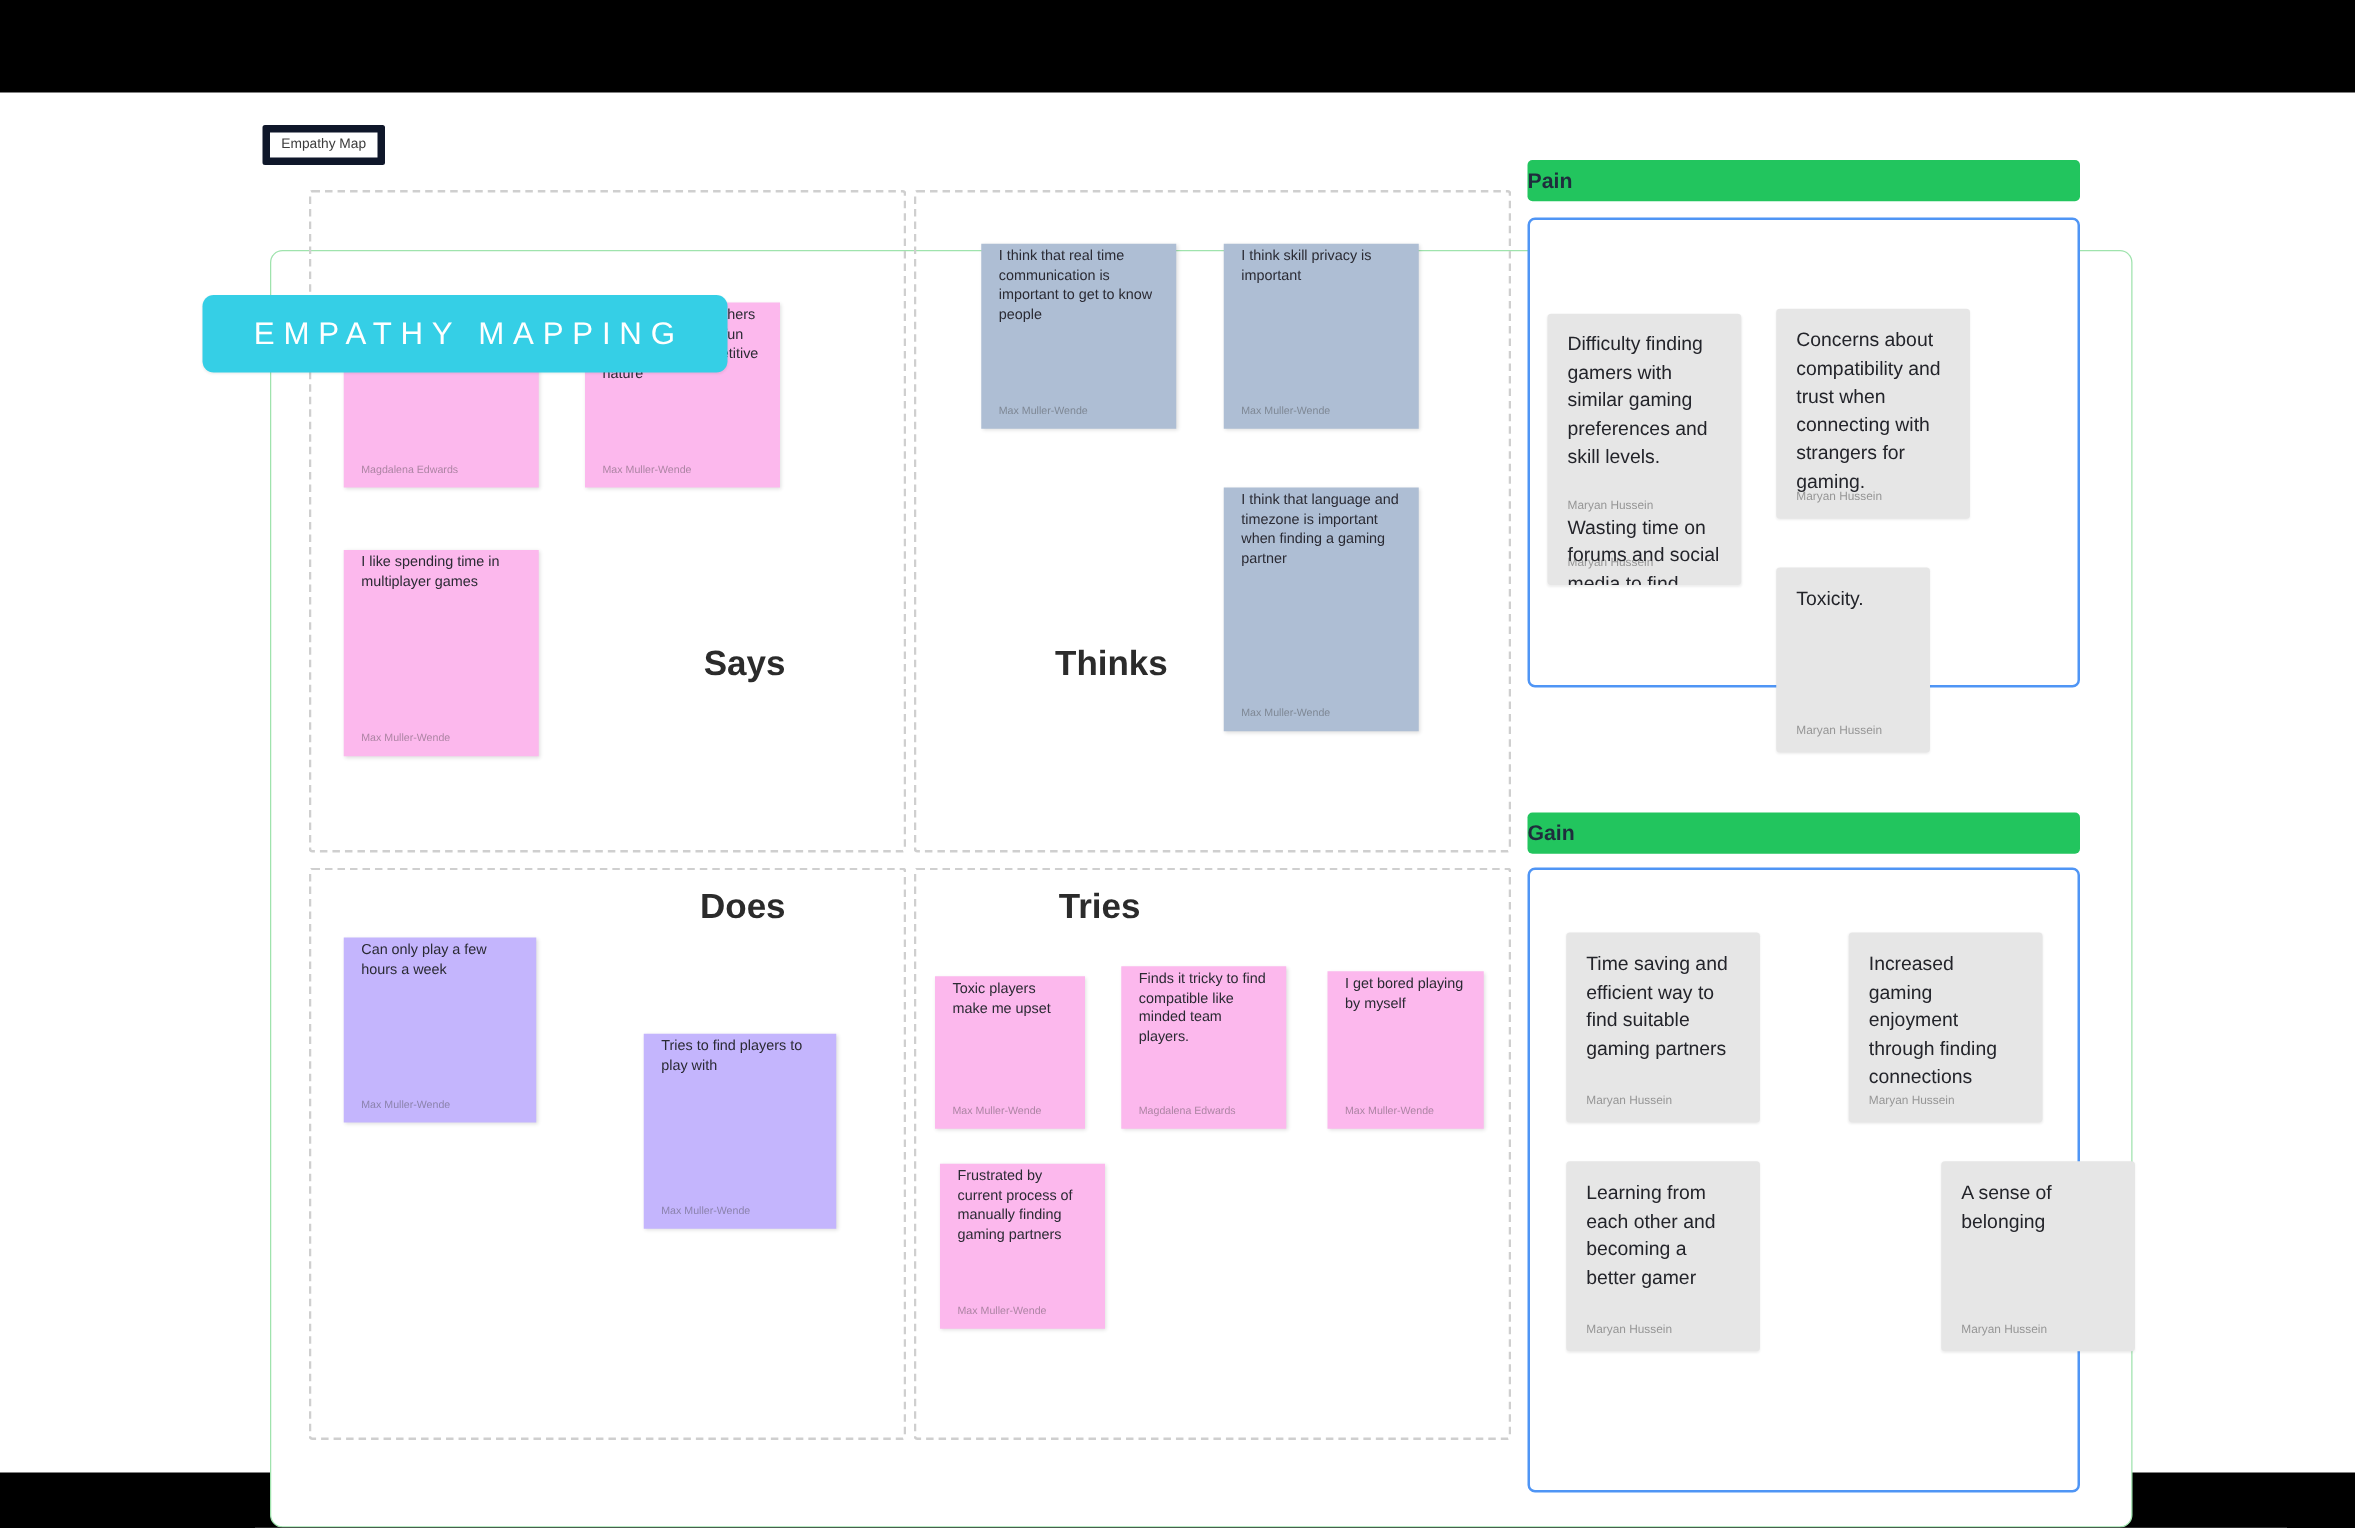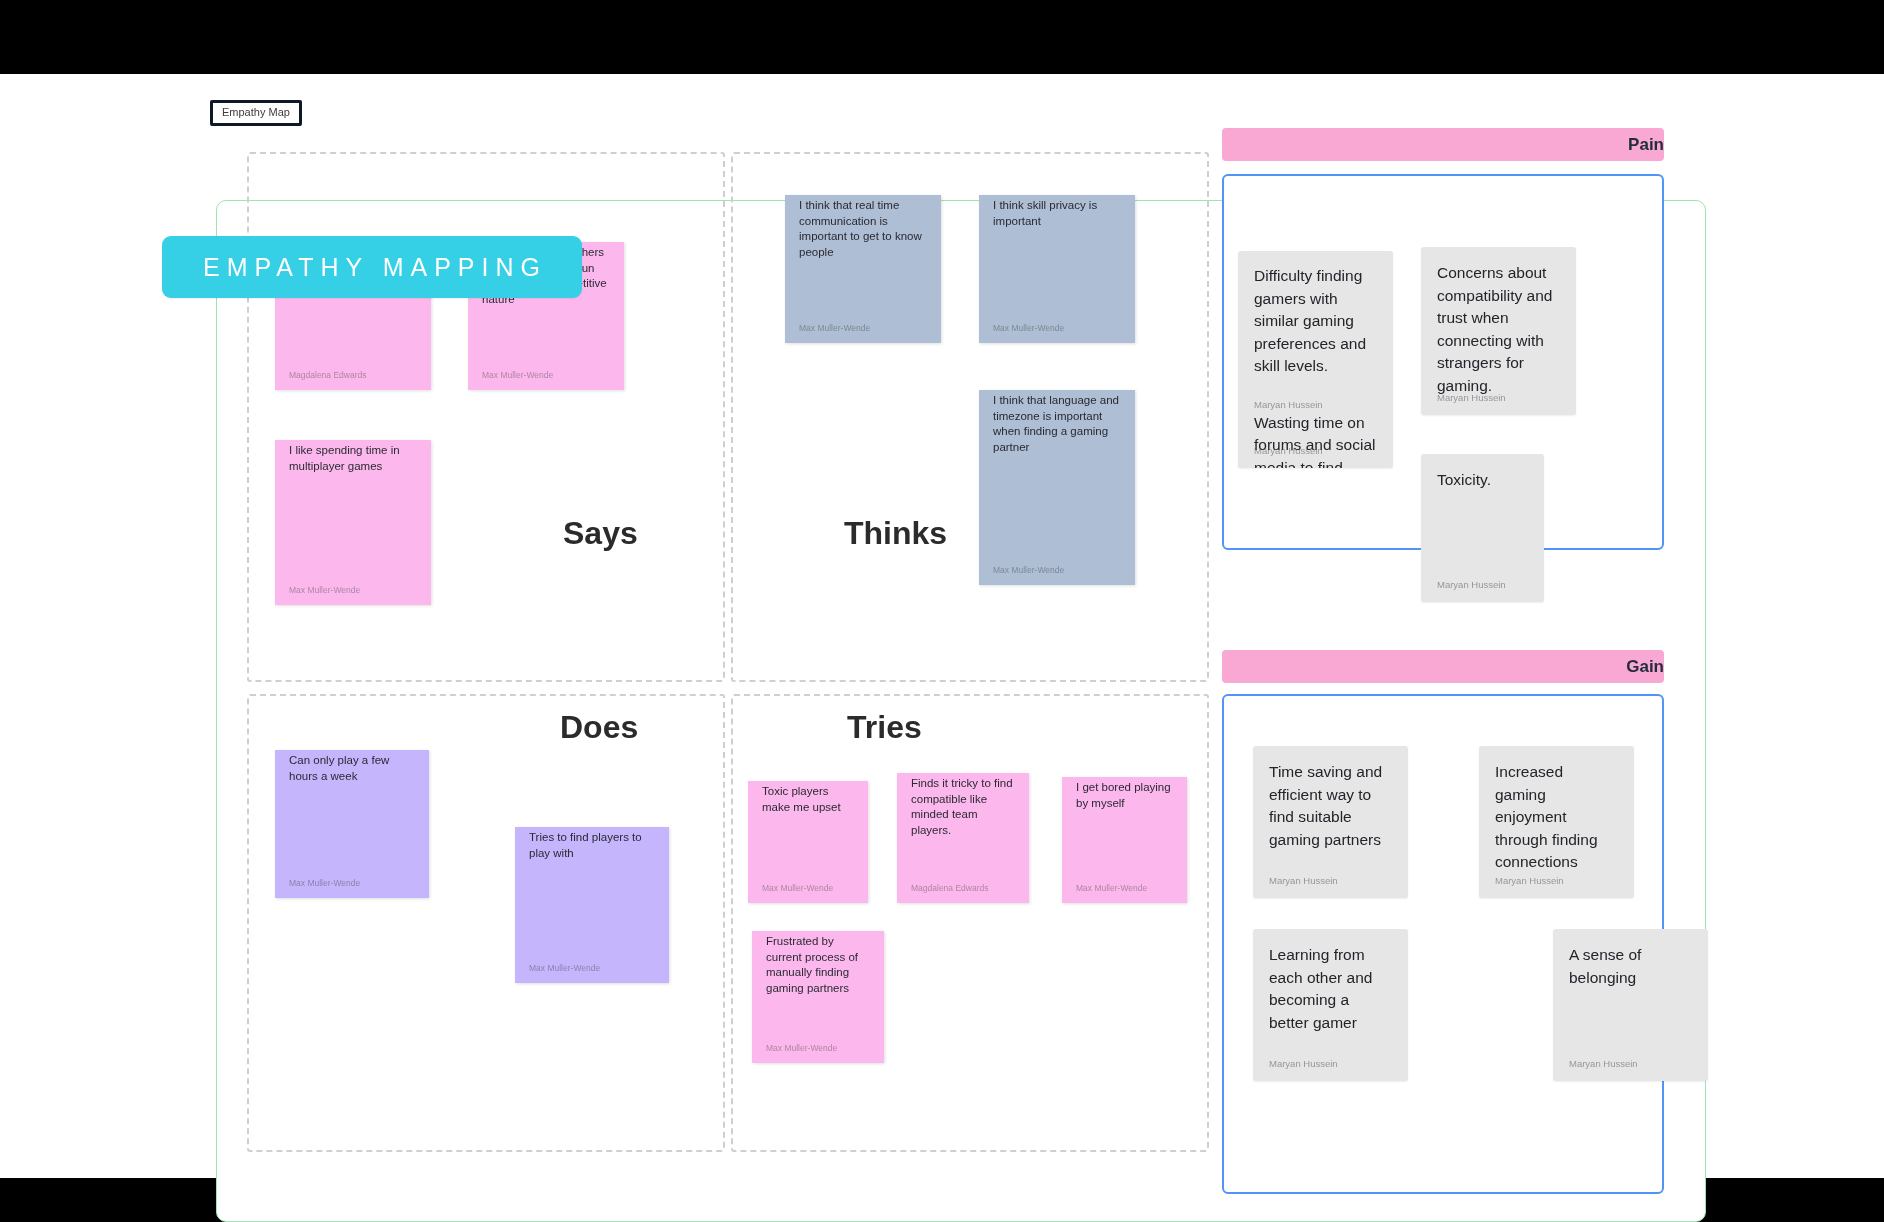--- a/index.html
+++ b/index.html
@@ -16,21 +16,21 @@
     position: absolute; left: 0; top: 74px;
     width: 1884px; height: 1104px;
     background: #ffffff;
   }
 
   
   .tab-chip {
     position: absolute; left: 210px; top: 100px;
     padding: 3px 9px 4px 9px;
     background: #ffffff;
-    border: 3px solid #0f172a;
+    border: 6px solid #0f172a;
     border-radius: 2px;
     font-size: 11px; color: #3c3c3c;
     line-height: 13px;
     white-space: nowrap;
   }
 
   
   .board-frame {
     position: absolute; left: 216px; top: 126px;
     width: 1490px; height: 1022px;
@@ -60,21 +60,21 @@
 
   
   .quad {
     position: absolute;
     border: 2px dashed #cfcfcf;
     border-radius: 3px;
     background: transparent;
   }
   .quad-label {
     position: absolute;
-    font-size: 32px;
+    font-size: 28px;
     font-weight: bold;
     color: #2b2b2b;
     white-space: nowrap;
   }
 
   
   .note {
     position: absolute;
     padding: 3px 14px 0 14px;
     font-size: 11.5px;
@@ -92,23 +92,23 @@
     color: rgba(60,60,60,.42);
     white-space: nowrap;
   }
   .note.pink   { background: #fcb8ed; }
   .note.blue   { background: #aebed4; }
   .note.green  { background: #c4b5fd; }
 
   
   .sec-header {
     position: absolute;
-    background: #f9a8d4;
+    background: #22c55e;
     border-radius: 4px;
-    display: flex; align-items: center; justify-content: flex-end;
+    display: flex; align-items: center; justify-content: flex-start;
     font-size: 17px; font-weight: bold; color: #1f2d3d;
   }
   .sec-body {
     position: absolute;
     border: 2px solid #4f95f5;
     border-radius: 6px;
     background: #ffffff;
   }
   .card {
     position: absolute;

